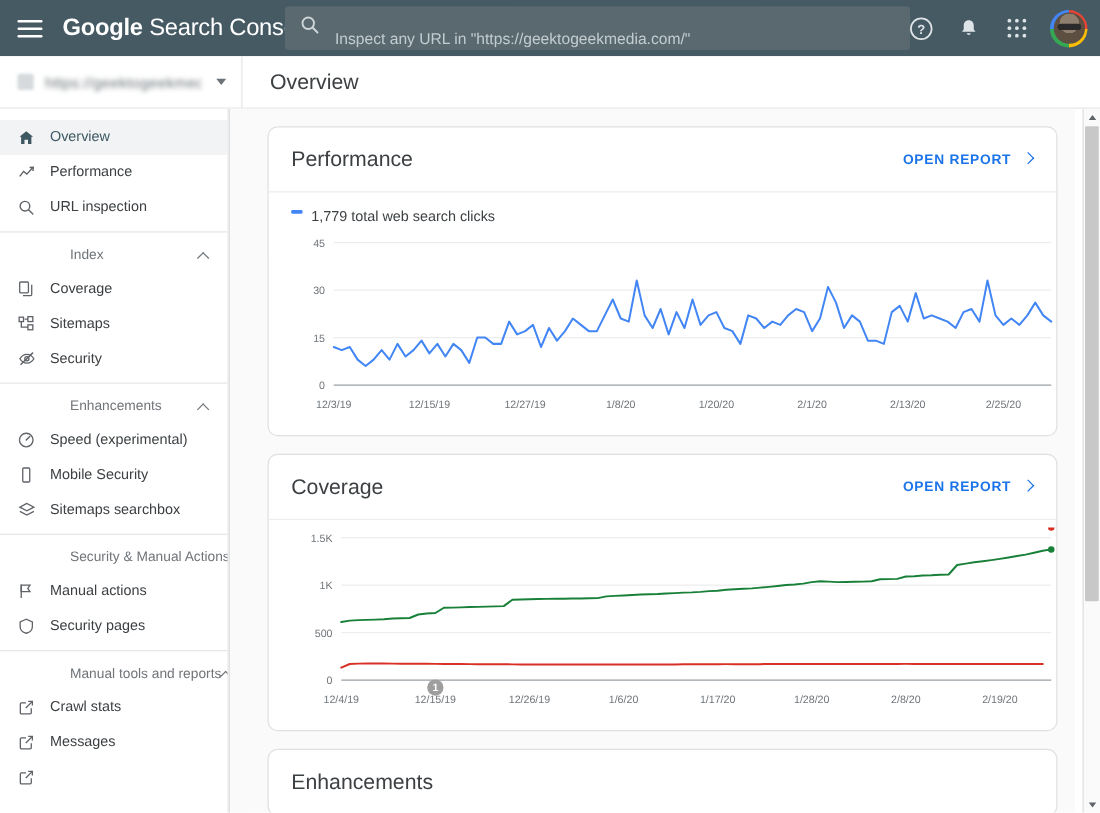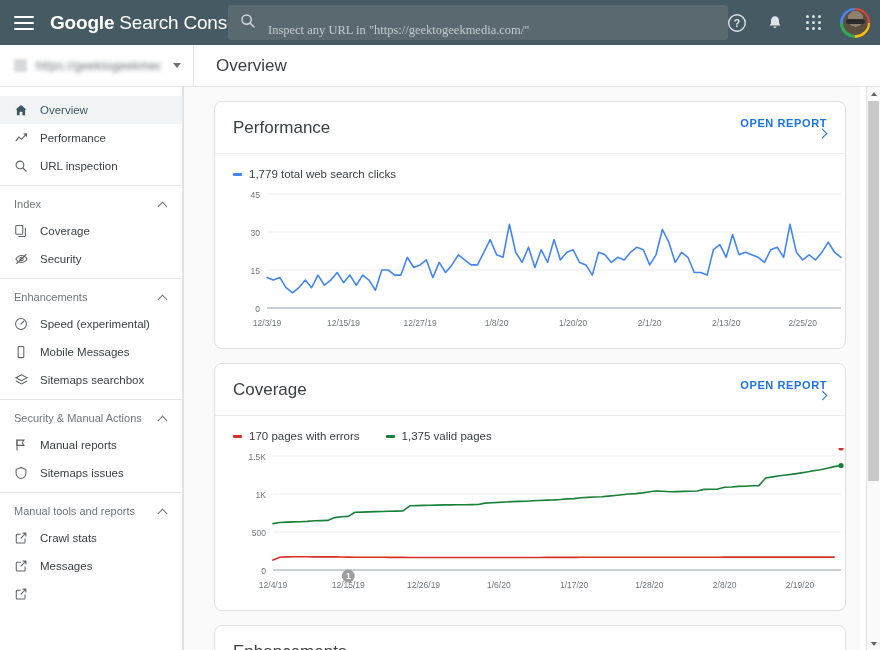--- a/index.html
+++ b/index.html
@@ -30,21 +30,21 @@
   .search-box {
     position: absolute; left: 228px; top: 5px;
     width: 500px; height: 35px;
     background: #59696f; border-radius: 3px;
     display: flex; align-items: center; cursor: text;
   }
   .search-box .mag { margin-left: 12px; margin-right: 12px; flex: 0 0 auto; }
   .search-box input {
     background: transparent; border: none; outline: none;
     color: #cfd6d9; font-size: 12.5px;
-    font-family: Liberation Serif, serif;
+    font-family: Liberation Sans, sans-serif;
     width: 430px;
     margin-top: 16px;
   }
   .search-box input::placeholder { color: #c3cdd1; }
 
   .header-icons {
     position: absolute; right: 10px; top: 0; height: 45px;
     display: flex; align-items: center; gap: 4px;
   }
   .hicon {
@@ -109,20 +109,21 @@
   }
   .nav-item.active { background: #f1f3f4; color: #3e5862; }
   .nav-item .ico { width: 17px; flex: 0 0 auto; display: flex; align-items: center; justify-content: flex-start; }
   .nav-item .lbl { margin-left: 9px; white-space: nowrap; }
   .nav-gap { height: 9px; }
   .nav-divider { height: 1px; background: #e4e6e8; margin: 5px 0 5px 0; }
   .nav-section {
     height: 26px; display: flex; align-items: center;
     padding-left: 14px; padding-right: 14px; font-size: 11px; color: #70757a;
     cursor: pointer;
+    margin-left: 42px;
   }
   .nav-section .sec-lbl { flex: 1; white-space: nowrap; }
   .chev-up { width: 9px; height: 9px; position: relative; }
   .chev-up::before {
     content: ""; position: absolute; left: 0; top: 3px;
     width: 6px; height: 6px; border-left: 1.3px solid #70757a; border-top: 1.3px solid #70757a;
     transform: rotate(45deg);
   }
 
   
@@ -150,30 +151,30 @@
     background: #fff; border: 1px solid #e0e0e0; border-radius: 8px;
     margin: 14px 14px 0 30px;
   }
   .card-head {
     height: 52px; display: flex; align-items: center;
     padding: 0 18px; border-bottom: 1px solid #ededed;
   }
   .card-title { font-size: 17px; color: #3c4043; flex: 1; }
   .open-report {
     font-size: 11px; font-weight: bold; color: #1a73e8;
-    letter-spacing: 0.6px; display: flex; align-items: flex-end; cursor: pointer; flex-direction: column;
+    letter-spacing: 0.6px; display: flex; align-items: flex-start; cursor: pointer;
   }
   .chev-right { width: 9px; height: 9px; margin-left: 9px; position: relative; }
   .chev-right::before {
     content: ""; position: absolute; left: 1px; top: 1px;
     width: 6px; height: 6px; border-right: 1.6px solid #1a73e8; border-top: 1.6px solid #1a73e8;
     transform: rotate(45deg);
   }
   .legend { display: flex; align-items: center; padding: 14px 18px 0 18px; gap: 26px; }
-  .legend-item { display: flex; align-items: center; font-size: 11.5px; color: #3c4043; cursor: pointer; }
+  .legend-item { display: flex; align-items: flex-start; font-size: 11.5px; color: #3c4043; cursor: pointer; }
   .legend-dash { width: 9px; height: 3px; border-radius: 1px; margin-right: 7px; }
   .chart-wrap { position: relative; padding: 6px 18px 12px 18px; }
   .chart-wrap svg { display: block; }
 
   .footer-card { margin: 14px 14px 0 30px; }
 </style>
 </head>
 <body>
 
 <div class="app-header">
@@ -279,20 +280,31 @@
     <span class="ico">
       <svg width="14" height="14" viewBox="0 0 16 16">
           <rect x="2" y="1.8" width="8" height="10" rx="1" fill="none" stroke="#5f6368" stroke-width="1.2"></rect>
           <path d="M5 14.2h7a1 1 0 0 0 1-1V4.4" fill="none" stroke="#5f6368" stroke-width="1.2"></path>
         </svg>
     </span>
     <span class="lbl">Coverage</span>
   </div>
   <div class="nav-item">
     <span class="ico">
+      <svg width="14" height="14" viewBox="0 0 16 16">
+          <rect x="1.5" y="2" width="4" height="4" fill="none" stroke="#5f6368" stroke-width="1.2"></rect>
+          <rect x="9.5" y="1.5" width="4.5" height="4.5" fill="none" stroke="#5f6368" stroke-width="1.2"></rect>
+          <rect x="9.5" y="9" width="4.5" height="4.5" fill="none" stroke="#5f6368" stroke-width="1.2"></rect>
+          <path d="M3.5 6v5h6M9.5 3.8h-3" fill="none" stroke="#5f6368" stroke-width="1.2"></path>
+        </svg>
+    </span>
+    <span class="lbl">Sitemaps</span>
+  </div>
+  <div class="nav-item">
+    <span class="ico">
       <svg width="15" height="14" viewBox="0 0 16 16">
           <path d="M1.6 8S4 4 8 4s6.4 4 6.4 4-2.4 4-6.4 4S1.6 8 1.6 8z" fill="none" stroke="#5f6368" stroke-width="1.2"></path>
           <circle cx="8" cy="8" r="1.9" fill="none" stroke="#5f6368" stroke-width="1.2"></circle>
           <line x1="2.2" y1="13.4" x2="13.6" y2="2.4" stroke="#5f6368" stroke-width="1.3"></line>
         </svg>
     </span>
     <span class="lbl">Security</span>
   </div>
 
   <div class="nav-divider"></div>
@@ -309,21 +321,21 @@
         </svg>
     </span>
     <span class="lbl">Speed (experimental)</span>
   </div>
   <div class="nav-item">
     <span class="ico">
       <svg width="14" height="14" viewBox="0 0 16 16">
           <rect x="4.8" y="1.6" width="6.4" height="12.8" rx="1" fill="none" stroke="#5f6368" stroke-width="1.2"></rect>
         </svg>
     </span>
-    <span class="lbl">Mobile Messages</span>
+    <span class="lbl">Mobile Security</span>
   </div>
   <div class="nav-item">
     <span class="ico">
       <svg width="15" height="14" viewBox="0 0 16 16">
           <path d="M8 2 1.6 5.4 8 8.8l6.4-3.4z" fill="none" stroke="#5f6368" stroke-width="1.2"></path>
           <path d="M1.6 9.2 8 12.6l6.4-3.4" fill="none" stroke="#5f6368" stroke-width="1.2"></path>
         </svg>
     </span>
     <span class="lbl">Sitemaps searchbox</span>
   </div>
@@ -334,29 +346,29 @@
     <span class="sec-lbl">Security &amp; Manual Actions</span>
     <span class="chev-up"></span>
   </div>
   <div class="nav-item">
     <span class="ico">
       <svg width="14" height="14" viewBox="0 0 16 16">
           <line x1="3.4" y1="1.8" x2="3.4" y2="14.2" stroke="#5f6368" stroke-width="1.2"></line>
           <path d="M3.4 2.4h8l-2 3 2 3h-8z" fill="none" stroke="#5f6368" stroke-width="1.2"></path>
         </svg>
     </span>
-    <span class="lbl">Manual reports</span>
+    <span class="lbl">Manual actions</span>
   </div>
   <div class="nav-item">
     <span class="ico">
       <svg width="14" height="14" viewBox="0 0 16 16">
           <path d="M8 1.6 2.4 4v4.2c0 3.2 2.4 5.4 5.6 6.2 3.2-.8 5.6-3 5.6-6.2V4z" fill="none" stroke="#5f6368" stroke-width="1.2"></path>
         </svg>
     </span>
-    <span class="lbl">Sitemaps issues</span>
+    <span class="lbl">Security pages</span>
   </div>
 
   <div class="nav-divider"></div>
 
   <div class="nav-section">
     <span class="sec-lbl">Manual tools and reports</span>
     <span class="chev-up"></span>
   </div>
   <div class="nav-item">
     <span class="ico">
@@ -434,30 +446,20 @@
         </svg>
     </div>
   </div>
 
   <div class="card">
     <div class="card-head">
       <span class="card-title">Coverage</span>
       <span class="open-report">
         <span>OPEN REPORT</span>
         <span class="chev-right"></span>
-      </span>
-    </div>
-    <div class="legend">
-      <span class="legend-item">
-        <span class="legend-dash" style="background:#d93025"></span>
-        <span>170 pages with errors</span>
-      </span>
-      <span class="legend-item">
-        <span class="legend-dash" style="background:#188038"></span>
-        <span>1,375 valid pages</span>
       </span>
     </div>
     <div class="chart-wrap">
       <svg id="cov-svg" width="612" height="150" viewBox="0 0 612 150">
           <line x1="40" y1="122" x2="608" y2="122" stroke="#9aa0a6" stroke-width="1"></line>
           <text x="33" y="125.5" text-anchor="end" font-size="8.5" fill="#70757a" font-family="Liberation Sans, sans-serif">0</text>
           <line x1="40" y1="84" x2="608" y2="84" stroke="#ededed" stroke-width="1"></line>
           <text x="33" y="87.5" text-anchor="end" font-size="8.5" fill="#70757a" font-family="Liberation Sans, sans-serif">500</text>
           <line x1="40" y1="46" x2="608" y2="46" stroke="#ededed" stroke-width="1"></line>
           <text x="33" y="49.5" text-anchor="end" font-size="8.5" fill="#70757a" font-family="Liberation Sans, sans-serif">1K</text>

